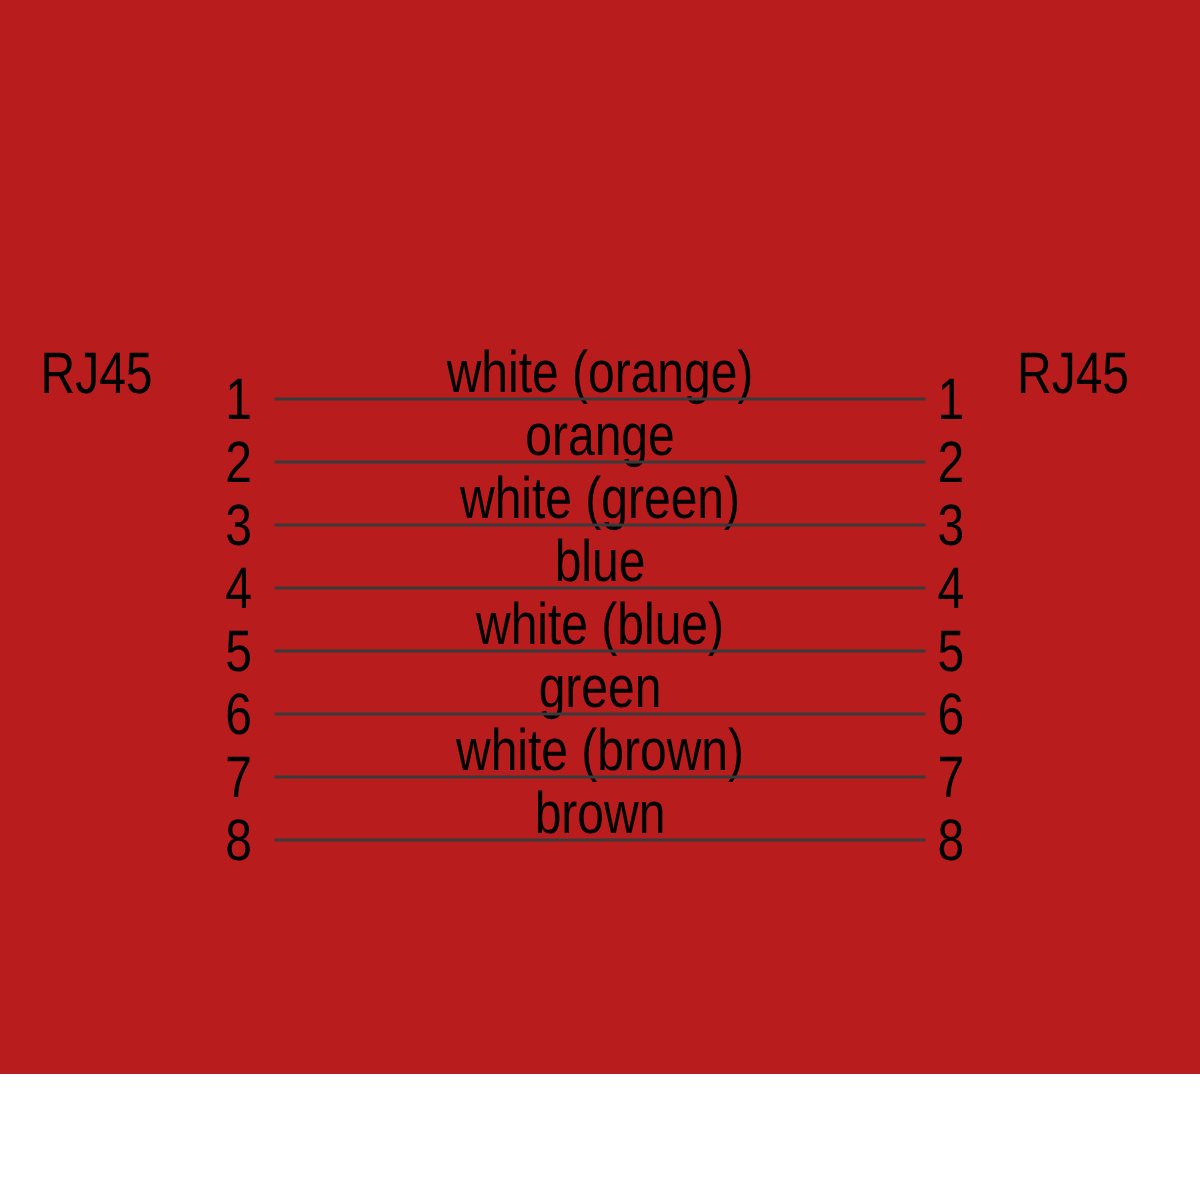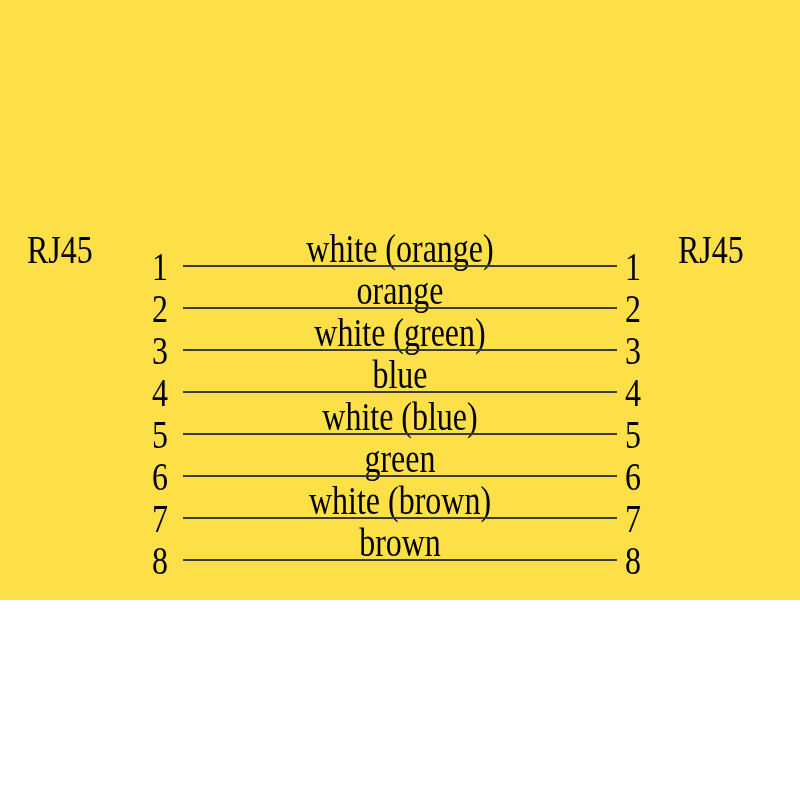--- a/index.html
+++ b/index.html
@@ -3,24 +3,24 @@
 <meta charset="utf-8">
 <style>
   html, body {
     margin: 0;
     padding: 0;
     background: #ffffff;
   }
   .canvas {
     position: relative;
     width: 800px;
-    height: 600px;
-    background: #fde047;
+    height: 716px;
+    background: #b91c1c;
     overflow: hidden;
-    font-family: Liberation Serif, serif;
+    font-family: Liberation Sans, sans-serif;
     color: #000000;
   }
   .txt {
     position: absolute;
     font-size: 39px;
     line-height: 1;
     white-space: nowrap;
     color: #000000;
   }
   

